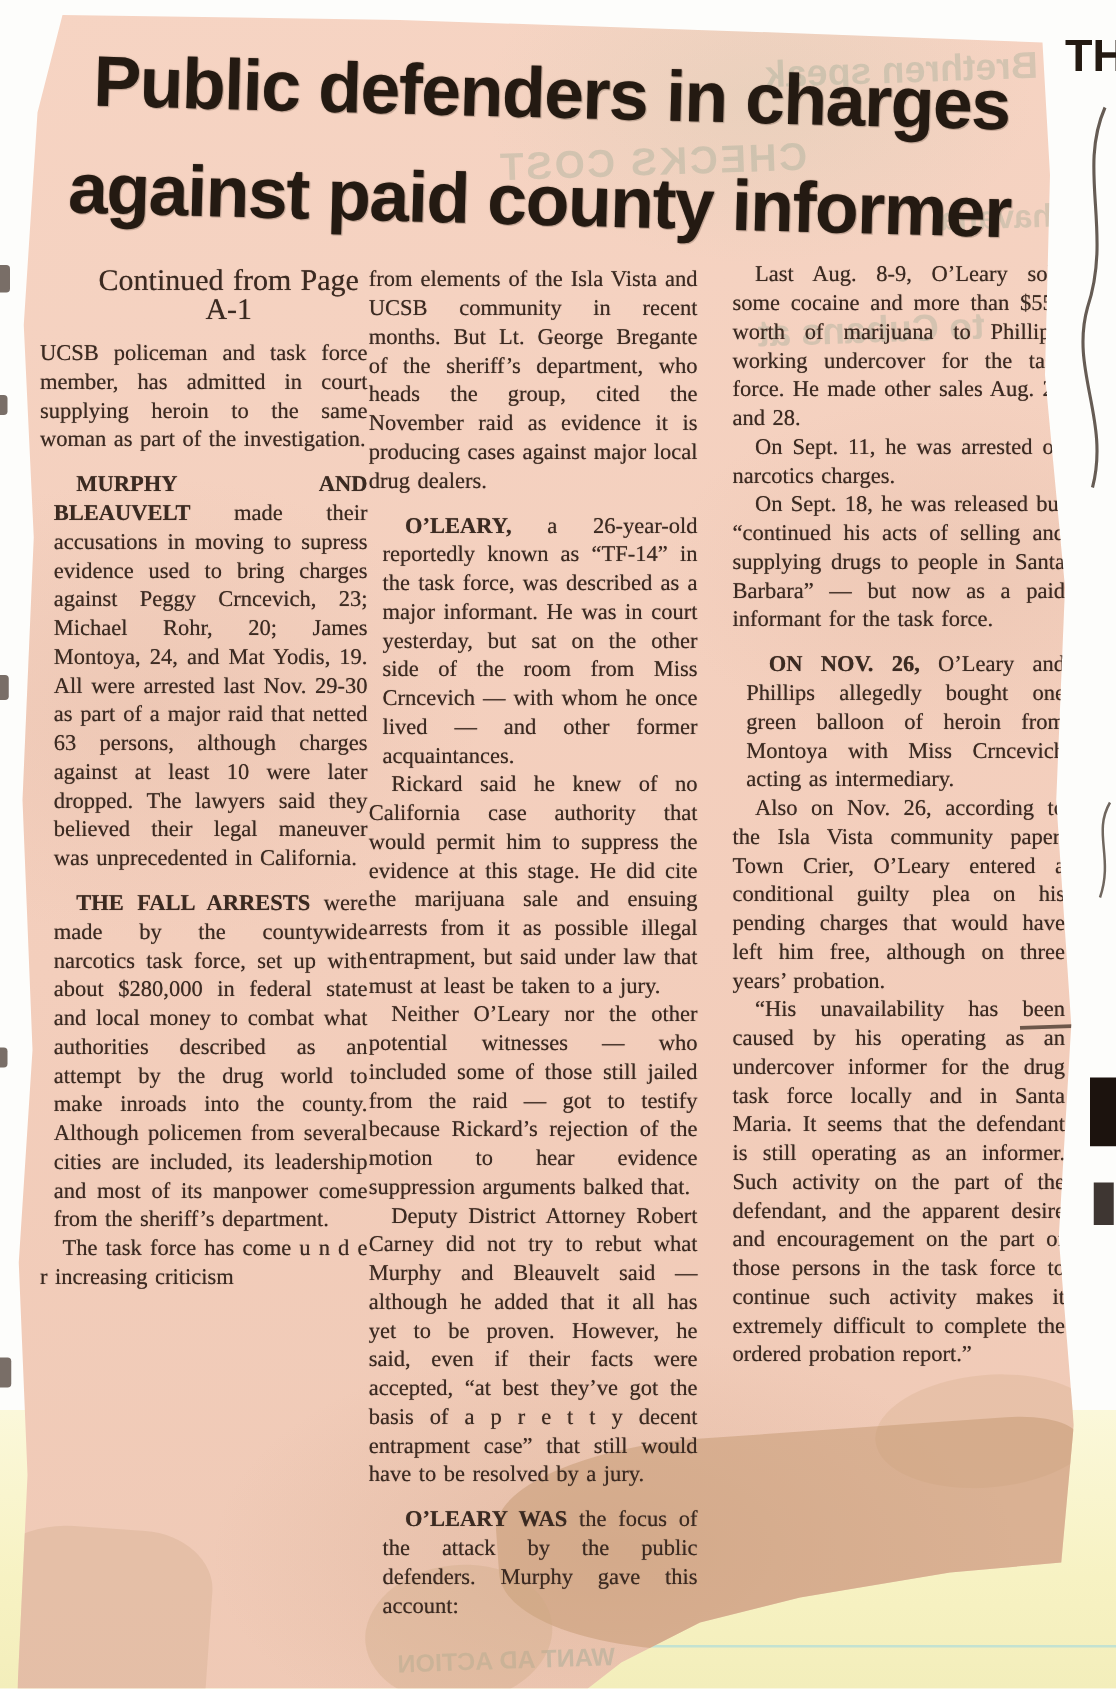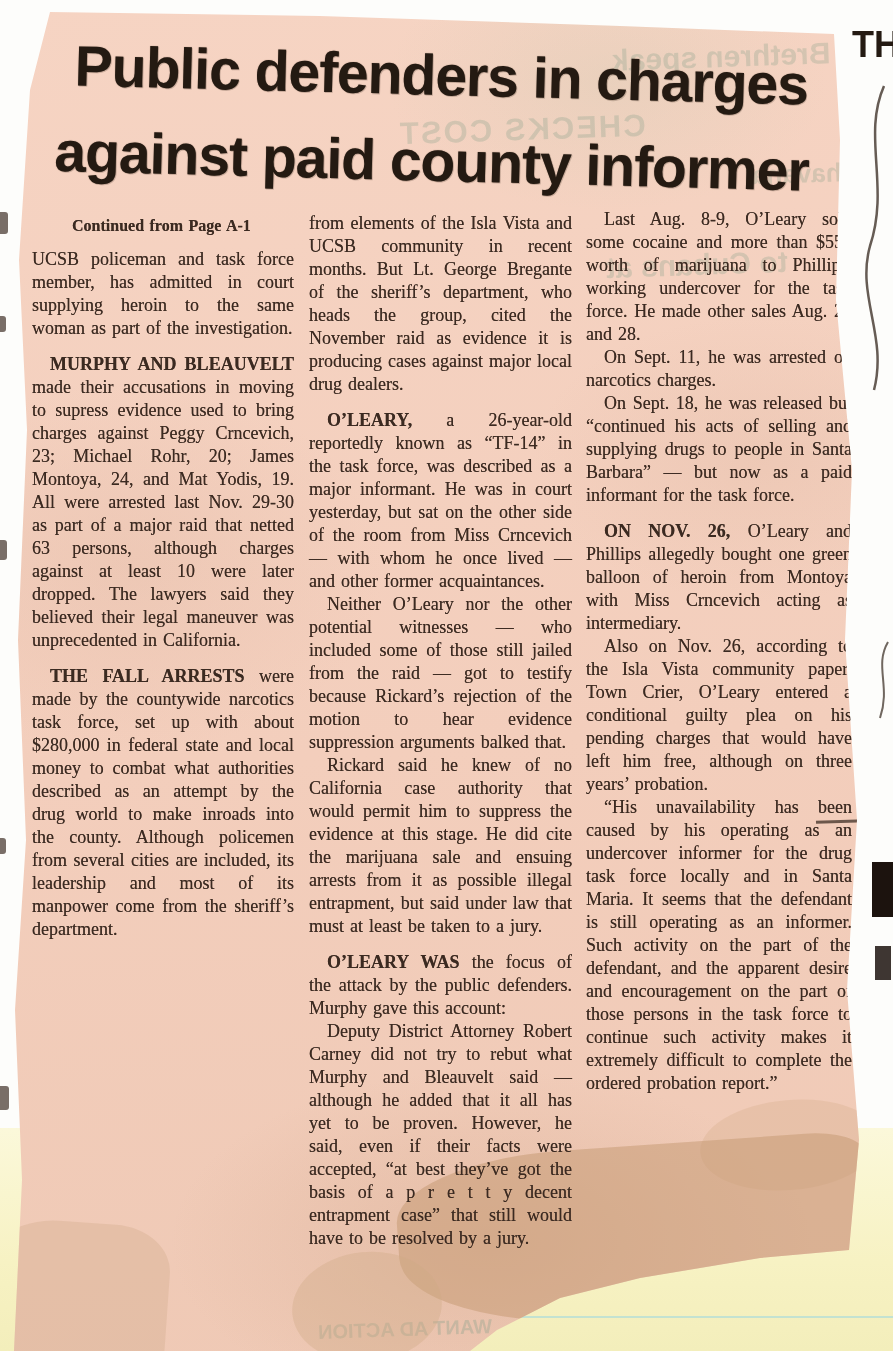--- a/index.html
+++ b/index.html
@@ -43,26 +43,26 @@
     text-shadow:0 0 1px rgba(46,28,14,.55), 1px 1px 0 rgba(46,28,14,.18);
   }
   .headline .hl1{display:block; padding-left:18px;}
   .headline .hl2{display:block;}
   
   .cols{position:absolute; left:0; top:0; width:893px; height:1351px;}
   .col{position:absolute; color:var(--ink,#3b2a21); font-size:18px; line-height:23px;
        text-align:justify; word-spacing:1.5px;
        text-shadow:0 0 .6px rgba(59,42,33,.7);}
   .col.c1{left:32px;  top:214px; width:262px;}
-  .col.c2{left:309px; top:212px; width:263px;}
+  .col.c2{left:295px; top:212px; width:263px;}
   .col.c3{left:586px; top:208px; width:266px;}
-  .kicker{font-weight:bold; font-size:16px; padding-left:40px; margin:0 0 11px 0; text-align:left;}
+  .kicker{font-weight:normal; font-size:24px; padding-left:40px; margin:0 0 11px 0; text-align:center;}
   .para{margin:0; text-indent:18px;}
   .para.noindent{text-indent:0;}
-  .para.gap{margin-top:13px;}
+  .para.gap{margin-top:13px;margin-left:11px;}
   .lead{font-weight:bold;}
   
   .ghost{
     position:absolute; transform:scaleX(-1) rotate(2deg);
     font-family:"Liberation Sans", sans-serif; font-weight:bold;
     color:var(--ghost,#8aa28c); opacity:.30; white-space:nowrap;
   }
   .g1{left:612px; top:40px;  font-size:30px;}
   .g2{left:398px; top:112px; font-size:31px; letter-spacing:2px;}
   .g3{left:606px; top:248px; font-size:30px;}
@@ -124,28 +124,29 @@
       <span class="hl1">Public defenders in charges</span>
       <span class="hl2">against paid county informer</span>
     </h1>
 
     <div class="cols" id="columns-root">
         <div class="col c1">
           <div class="kicker">Continued from Page A-1</div>
           <p class="para noindent">UCSB policeman and task force member, has admitted in court supplying heroin to the same woman as part of the investigation.</p>
           <p class="para gap"><b class="lead">MURPHY AND BLEAUVELT</b> made their accusations in moving to supress evidence used to bring charges against Peggy Crncevich, 23; Michael Rohr, 20; James Montoya, 24, and Mat Yodis, 19. All were arrested last Nov. 29-30 as part of a major raid that netted 63 persons, although charges against at least 10 were later dropped. The lawyers said they believed their legal maneuver was unprecedented in California.</p>
           <p class="para gap"><b class="lead">THE FALL ARRESTS</b> were made by the countywide narcotics task force, set up with about $280,000 in federal state and local money to combat what authorities described as an attempt by the drug world to make inroads into the county. Although policemen from several cities are included, its leadership and most of its manpower come from the sheriff’s department.</p>
+          <p class="para">The task force has come u n d e r increasing criticism</p>
         </div>
         <div class="col c2">
           <p class="para noindent">from elements of the Isla Vista and UCSB community in recent months. But Lt. George Bregante of the sheriff’s department, who heads the group, cited the November raid as evidence it is producing cases against major local drug dealers.</p>
           <p class="para gap"><b class="lead">O’LEARY,</b> a 26-year-old reportedly known as “TF-14” in the task force, was described as a major informant. He was in court yesterday, but sat on the other side of the room from Miss Crncevich — with whom he once lived — and other former acquaintances.</p>
+          <p class="para">Rickard said he knew of no California case authority that would permit him to suppress the evidence at this stage. He did cite the marijuana sale and ensuing arrests from it as possible illegal entrapment, but said under law that must at least be taken to a jury.</p>
           <p class="para">Neither O’Leary nor the other potential witnesses — who included some of those still jailed from the raid — got to testify because Rickard’s rejection of the motion to hear evidence suppression arguments balked that.</p>
-          <p class="para">Rickard said he knew of no California case authority that would permit him to suppress the evidence at this stage. He did cite the marijuana sale and ensuing arrests from it as possible illegal entrapment, but said under law that must at least be taken to a jury.</p>
+          <p class="para">Deputy District Attorney Robert Carney did not try to rebut what Murphy and Bleauvelt said — although he added that it all has yet to be proven. However, he said, even if their facts were accepted, “at best they’ve got the basis of a p r e t t y decent entrapment case” that still would have to be resolved by a jury.</p>
           <p class="para gap"><b class="lead">O’LEARY WAS</b> the focus of the attack by the public defenders. Murphy gave this account:</p>
-          <p class="para">Deputy District Attorney Robert Carney did not try to rebut what Murphy and Bleauvelt said — although he added that it all has yet to be proven. However, he said, even if their facts were accepted, “at best they’ve got the basis of a p r e t t y decent entrapment case” that still would have to be resolved by a jury.</p>
         </div>
         <div class="col c3">
           <p class="para">Last Aug. 8-9, O’Leary sold some cocaine and more than $550 worth of marijuana to Phillips, working undercover for the task force. He made other sales Aug. 20 and 28.</p>
           <p class="para">On Sept. 11, he was arrested on narcotics charges.</p>
           <p class="para">On Sept. 18, he was released but “continued his acts of selling and supplying drugs to people in Santa Barbara” — but now as a paid informant for the task force.</p>
           <p class="para gap"><b class="lead">ON NOV. 26,</b> O’Leary and Phillips allegedly bought one green balloon of heroin from Montoya with Miss Crncevich acting as intermediary.</p>
           <p class="para">Also on Nov. 26, according to the Isla Vista community paper, Town Crier, O’Leary entered a conditional guilty plea on his pending charges that would have left him free, although on three years’ probation.</p>
           <p class="para">“His unavailability has been caused by his operating as an undercover informer for the drug task force locally and in Santa Maria. It seems that the defendant is still operating as an informer. Such activity on the part of the defendant, and the apparent desire and encouragement on the part of those persons in the task force to continue such activity makes it extremely difficult to complete the ordered probation report.”</p>
         </div>
       </div>

